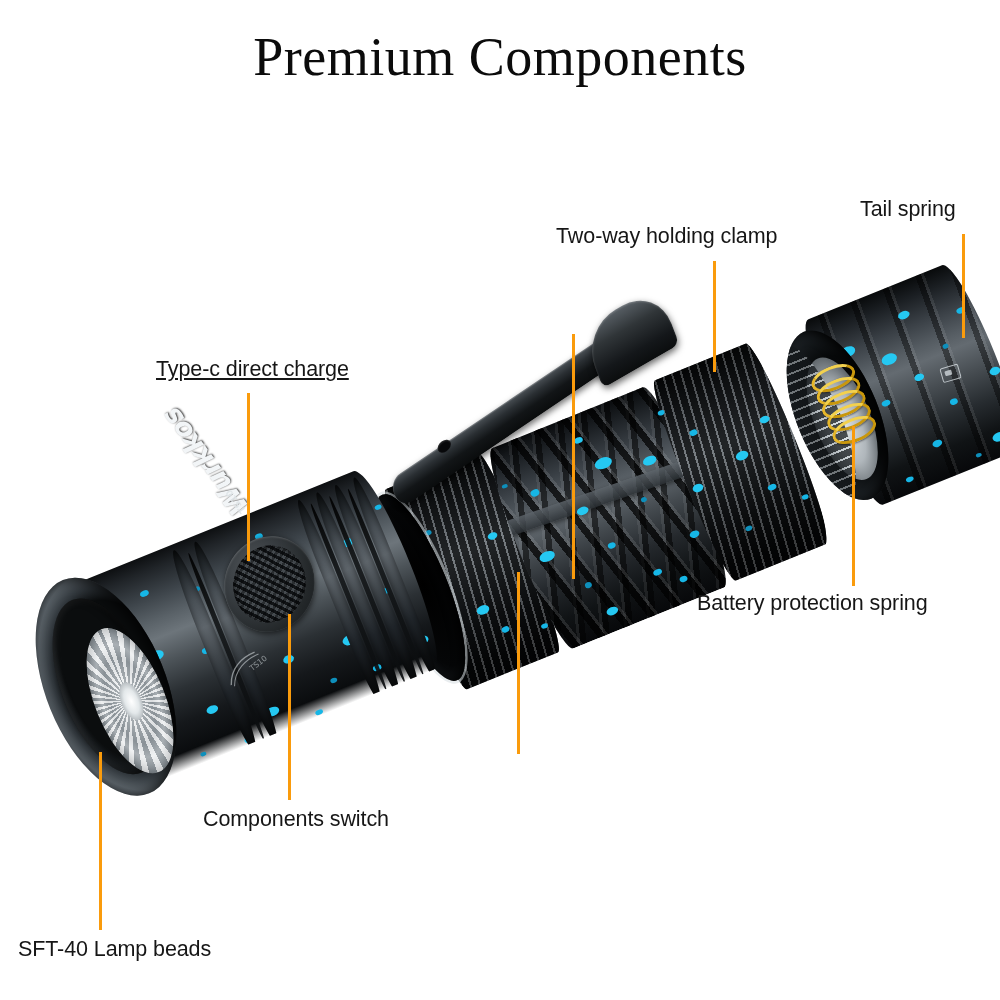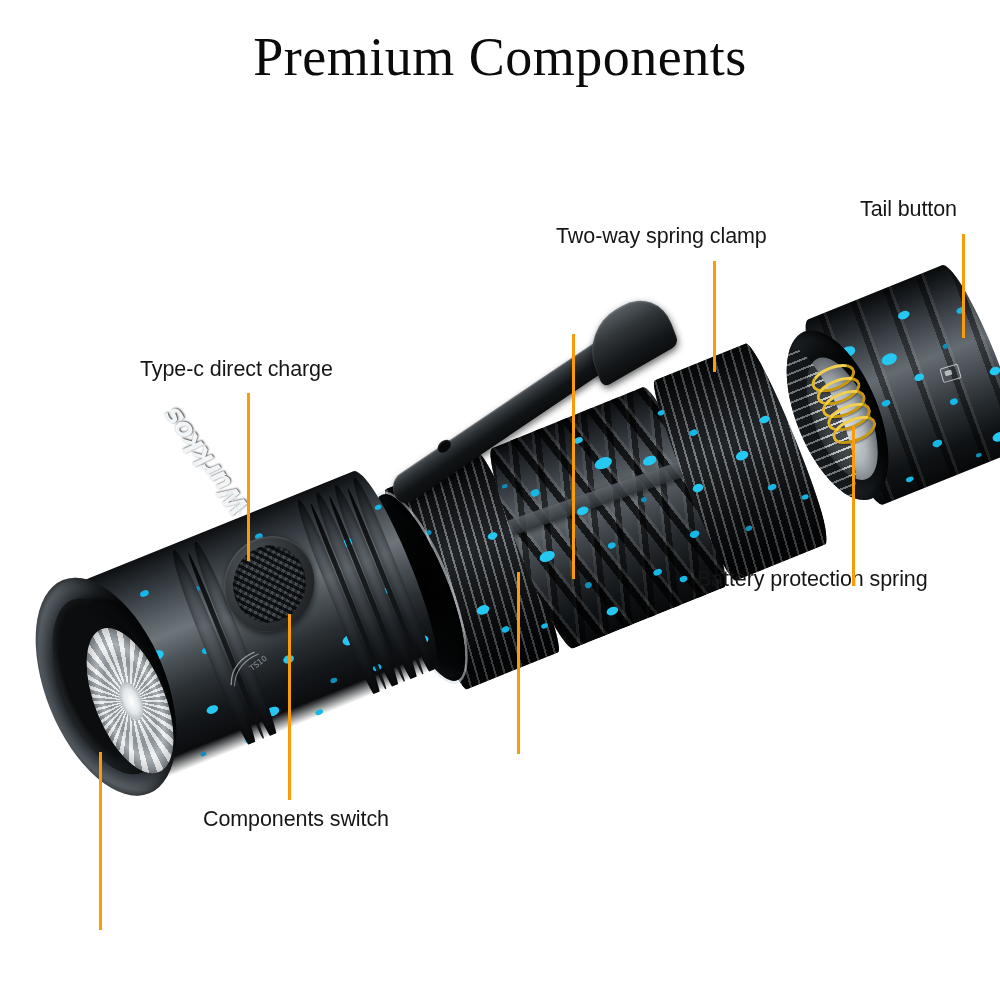--- a/index.html
+++ b/index.html
@@ -433,34 +433,35 @@
         <div class="coil" style="top:0px;"></div>
         <div class="coil" style="top:14px;"></div>
         <div class="coil" style="top:28px;"></div>
         <div class="coil" style="top:42px;"></div>
         <div class="coil" style="top:56px;"></div>
       </div>
     </div>
 
   </div>
 
-  <div class="label" style="left:140px;top:358px;">Type-c direct charge</div>
+  <div class="label" style="left:156px;top:358px;text-decoration:underline;">Type-c direct charge</div>
   <div class="lead v" style="left:247px;top:393px;height:168px;"></div>
 
   <div class="lead v" style="left:572px;top:334px;height:245px;"></div>
 
-  <div class="label" style="left:556px;top:225px;">Two-way spring clamp</div>
+  <div class="label" style="left:556px;top:225px;">Two-way holding clamp</div>
   <div class="lead v" style="left:713px;top:261px;height:111px;"></div>
 
-  <div class="label" style="left:860px;top:198px;">Tail button</div>
+  <div class="label" style="left:860px;top:198px;">Tail spring</div>
   <div class="lead v" style="left:962px;top:234px;height:104px;"></div>
 
-  <div class="label" style="left:697px;top:568px;">Battery protection spring</div>
+  <div class="label" style="left:697px;top:592px;">Battery protection spring</div>
   <div class="lead v" style="left:852px;top:426px;height:160px;"></div>
 
   <div class="lead v" style="left:517px;top:572px;height:182px;"></div>
 
   <div class="label" style="left:203px;top:808px;">Components switch</div>
   <div class="lead v" style="left:288px;top:614px;height:186px;"></div>
 
+  <div class="label" style="left:18px;top:938px;">SFT-40 Lamp beads</div>
   <div class="lead v" style="left:99px;top:752px;height:178px;"></div>
 
 </div>
 
 </body></html>

